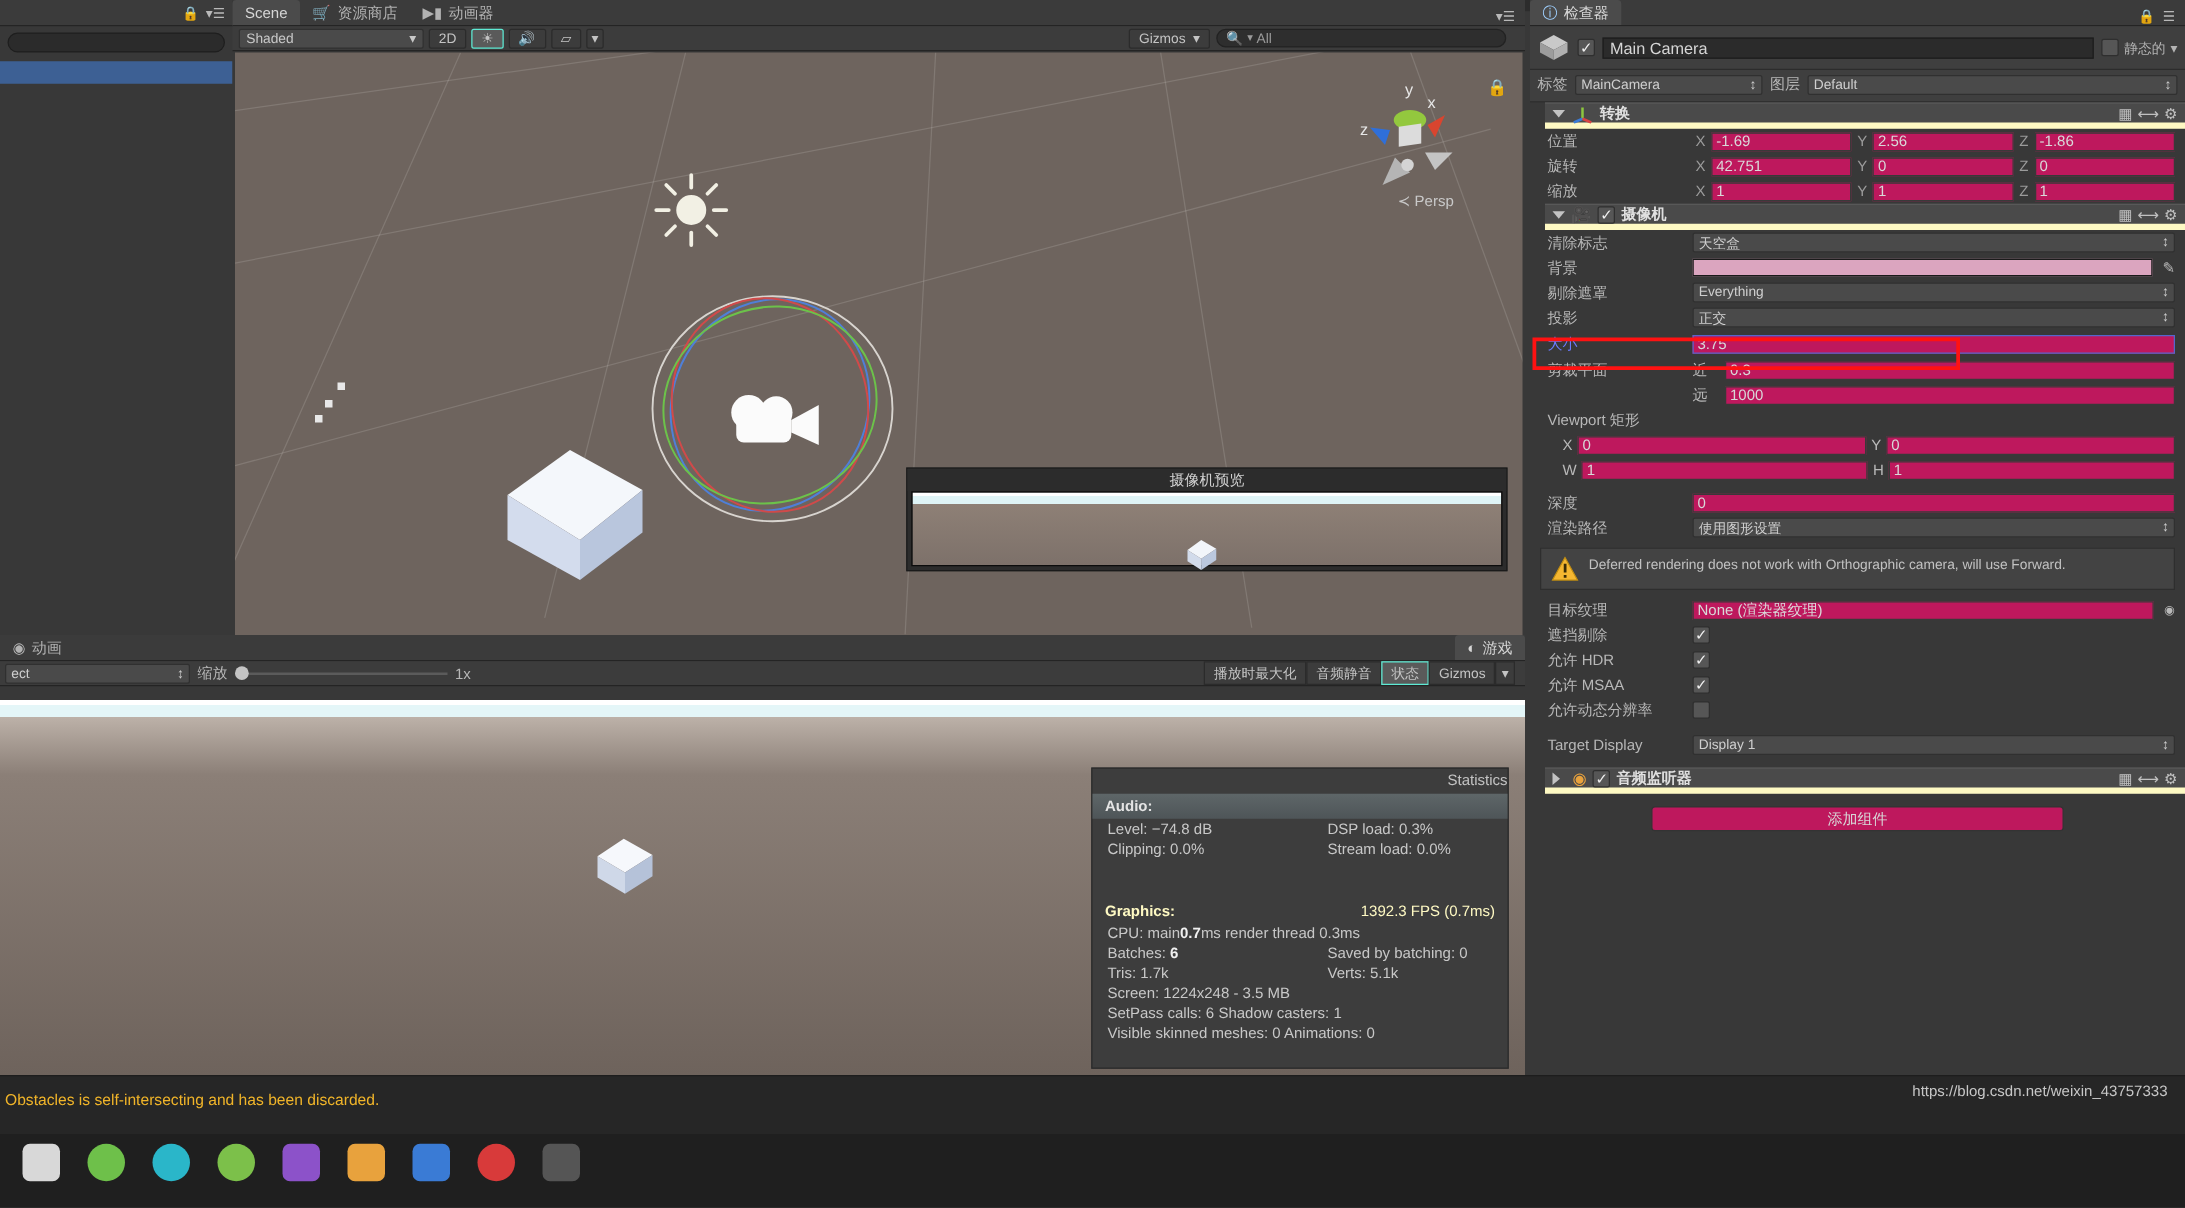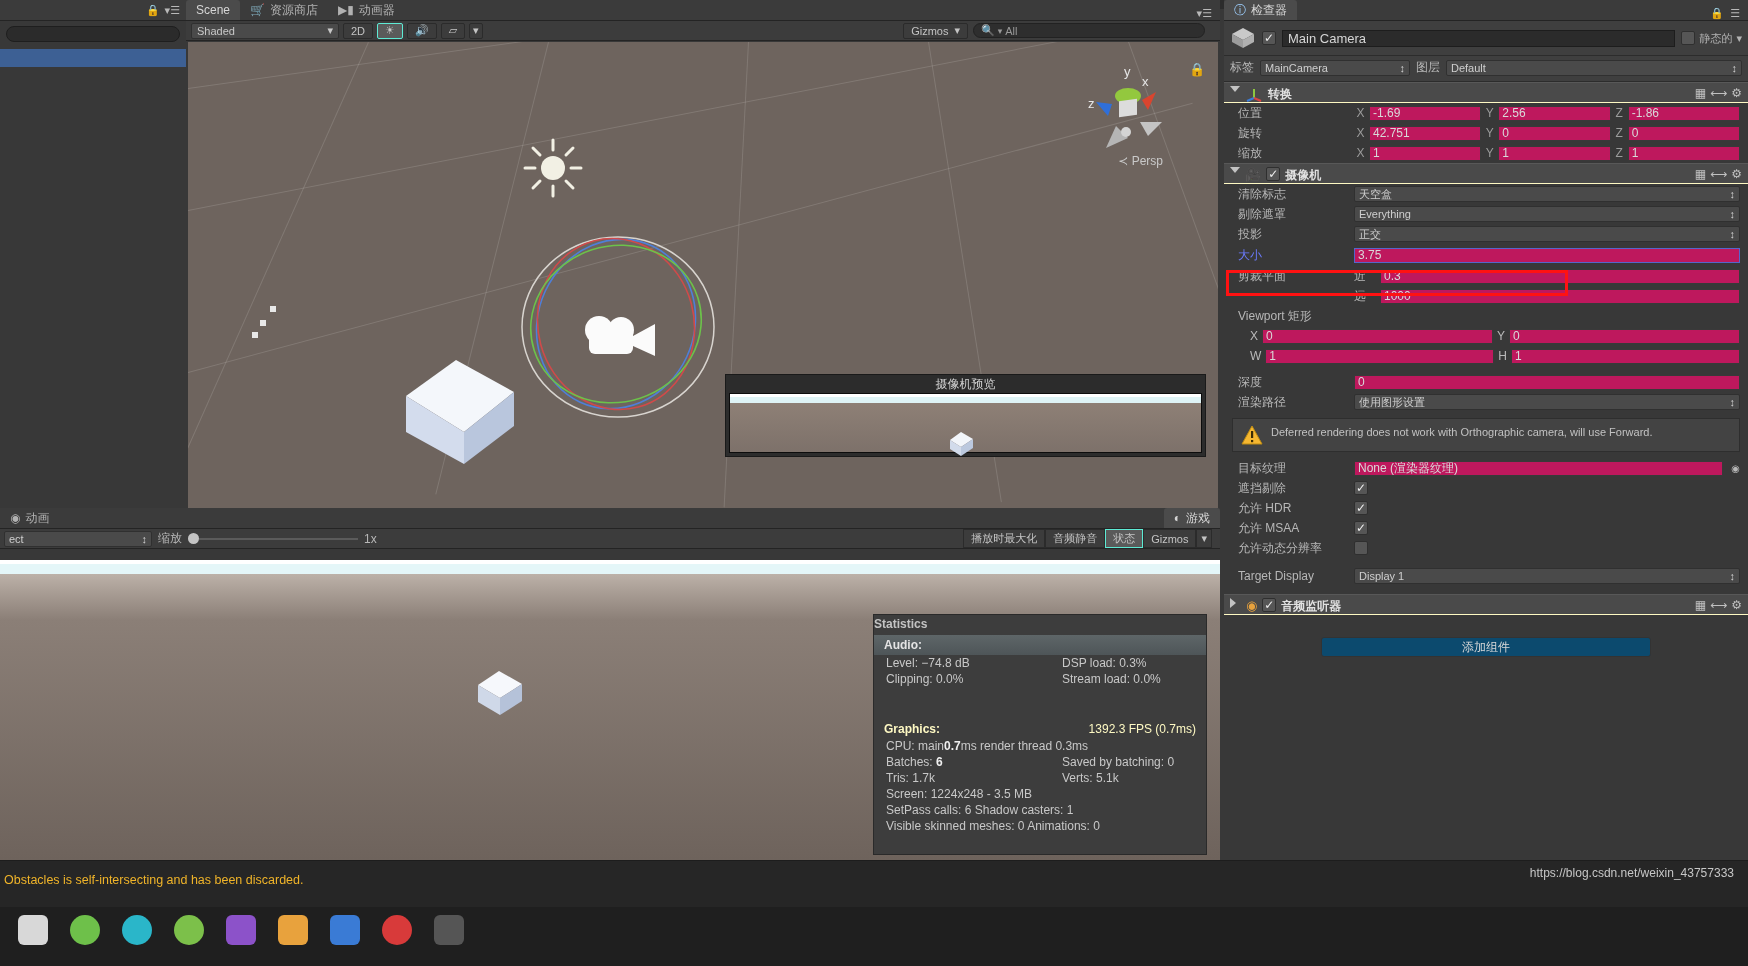--- a/index.html
+++ b/index.html
@@ -124,21 +124,21 @@
     overflow: hidden;
   }
   .game-cube { position: absolute; left: 472px; top: 107px; }
 
   
   #stats {
     position: absolute; left: 873px; top: 54px; width: 334px; height: 241px;
     background: #3d3d3d; border: 1px solid #2a2a2a;
     font-size: 12px; color: #c8c8c8;
   }
-  #stats .stitle { text-align: left; padding: 2px 0 4px; color: #c3c3c3; font-weight: bold; }
+  #stats .stitle { text-align: right; padding: 2px 0 4px; color: #c3c3c3; }
   #stats .band {
     background: linear-gradient(to bottom, #5e6668, #4e5558);
     padding: 3px 10px; font-weight: bold; color: #e4e4e4;
   }
   #stats .srow { display: flex; padding: 1px 12px; }
   #stats .srow .l { flex: 1; }
   #stats .srow .r { width: 132px; }
   #stats .shdr { padding: 5px 10px 2px; font-weight: bold; color: #fef9c3; display:flex;margin-top:30px; }
   #stats .shdr .rv { margin-left:auto; font-weight: normal; }
   #stats b { color: #f0f0f0; }
@@ -157,23 +157,23 @@
   }
   .static-row { display: flex; align-items: center; gap: 4px; font-size: 11px; color: #b4b4b4; }
   .tagrow { display: flex; align-items: center; gap: 6px; padding: 3px 6px 5px; background:#3f3f3f; border-bottom:1px solid #2c2c2c;}
   .lbl { color: #b7b7b7; font-size: 12px; white-space: nowrap; }
   .dd {
     height: 16px; background: #4a4a4a; border: 1px solid #303030; border-radius: 2px;
     display: flex; align-items: center; justify-content: space-between;
     padding: 0 4px; color: #cfcfcf; font-size: 11px; min-width: 0;
   }
   .comp-header {
-    display: flex; gap: 5px;
-    background: #4a4a4a; border-top: 1px solid #585858; border-bottom: 1px solid #fef9c3;
-    padding: 3px 6px; height: 21px;
+    display: flex; align-items: center; gap: 5px;
+    background: #4a4a4a; border-top: 1px solid #585858; border-bottom: 5px solid #fef9c3;
+    padding: 3px 6px; height: 21px; margin-left: 12px;
   }
   .comp-header .ctitle { font-weight: bold; color: #e0e0e0; font-size: 12px; }
   .foldout { width: 0; height: 0; border-left: 5px solid transparent; border-right: 5px solid transparent; border-top: 6px solid #c3c3c3; }
   .hicons { margin-left: auto; display: flex; gap: 4px; align-items: center; color:#c0c0c0; }
   .prow { display: flex; align-items: center; padding: 1px 8px 1px 14px; height: 20px; gap: 4px; }
   .prow .plabel { width: 112px; color: #b7b7b7; font-size: 12px; flex: 0 0 auto;}
   .vec { flex: 1; display: flex; gap: 2px; align-items: center; }
   .vec .ax { color: #9b9b9b; font-size: 12px; width: 13px; text-align: center; }
   .nf {
     flex: 1; min-width: 0; height: 15px; background: #be185d; border: 1px solid #393939;
@@ -182,22 +182,22 @@
   .cb { width: 14px; height: 14px; background: #565656; border: 1px solid #2f2f2f; border-radius: 2px;
         display:flex; align-items:center; justify-content:center; color:#f0f0f0; font-size: 12px; }
   .colorswatch { flex: 1; height: 14px; background: #dba5bf; border: 1px solid #1a1a1a; }
   .helpbox {
     margin: 6px 8px; background: #434343; border: 1px solid #2e2e2e;
     padding: 6px 8px; display: flex; gap: 8px; align-items: flex-start;
     font-size: 11px; color: #c2c2c2; line-height: 1.35;
   }
   .warn-tri { flex: 0 0 auto; width: 22px; height: 20px; }
   .addcomp {
-    margin: 22px auto; width: 330px; height: 20px;
-    background: #0c4a6e; border: 1px solid #333; border-radius: 3px;
+    margin: 10px auto; width: 330px; height: 20px;
+    background: #be185d; border: 1px solid #333; border-radius: 3px;
     display: flex; align-items: center; justify-content: center;
     color: #d8d8d8; font-size: 12px;
   }
   
   #size-highlight {
     position: absolute; left: 1226px; top: 270px; width: 342px; height: 26px;
     border: 3px solid #ff1212; pointer-events: none; z-index: 40;
   }
   .size-label-blue { color: #6b7bff !important; }
 
@@ -590,20 +590,25 @@
     </div>
 
     <div class="prow">
       <span class="plabel">清除标志</span>
       <div class="dd" style="flex:1;">
         <span>天空盒</span>
         <span>↕</span>
       </div>
     </div>
     <div class="prow">
+      <span class="plabel">背景</span>
+      <div class="colorswatch"></div>
+      <span style="margin-left:4px;">✎</span>
+    </div>
+    <div class="prow">
       <span class="plabel">剔除遮罩</span>
       <div class="dd" style="flex:1;gap:16px;">
         <span>Everything</span>
         <span>↕</span>
       </div>
     </div>
     <div class="prow">
       <span class="plabel">投影</span>
       <div class="dd" style="flex:1;">
         <span>正交</span>

